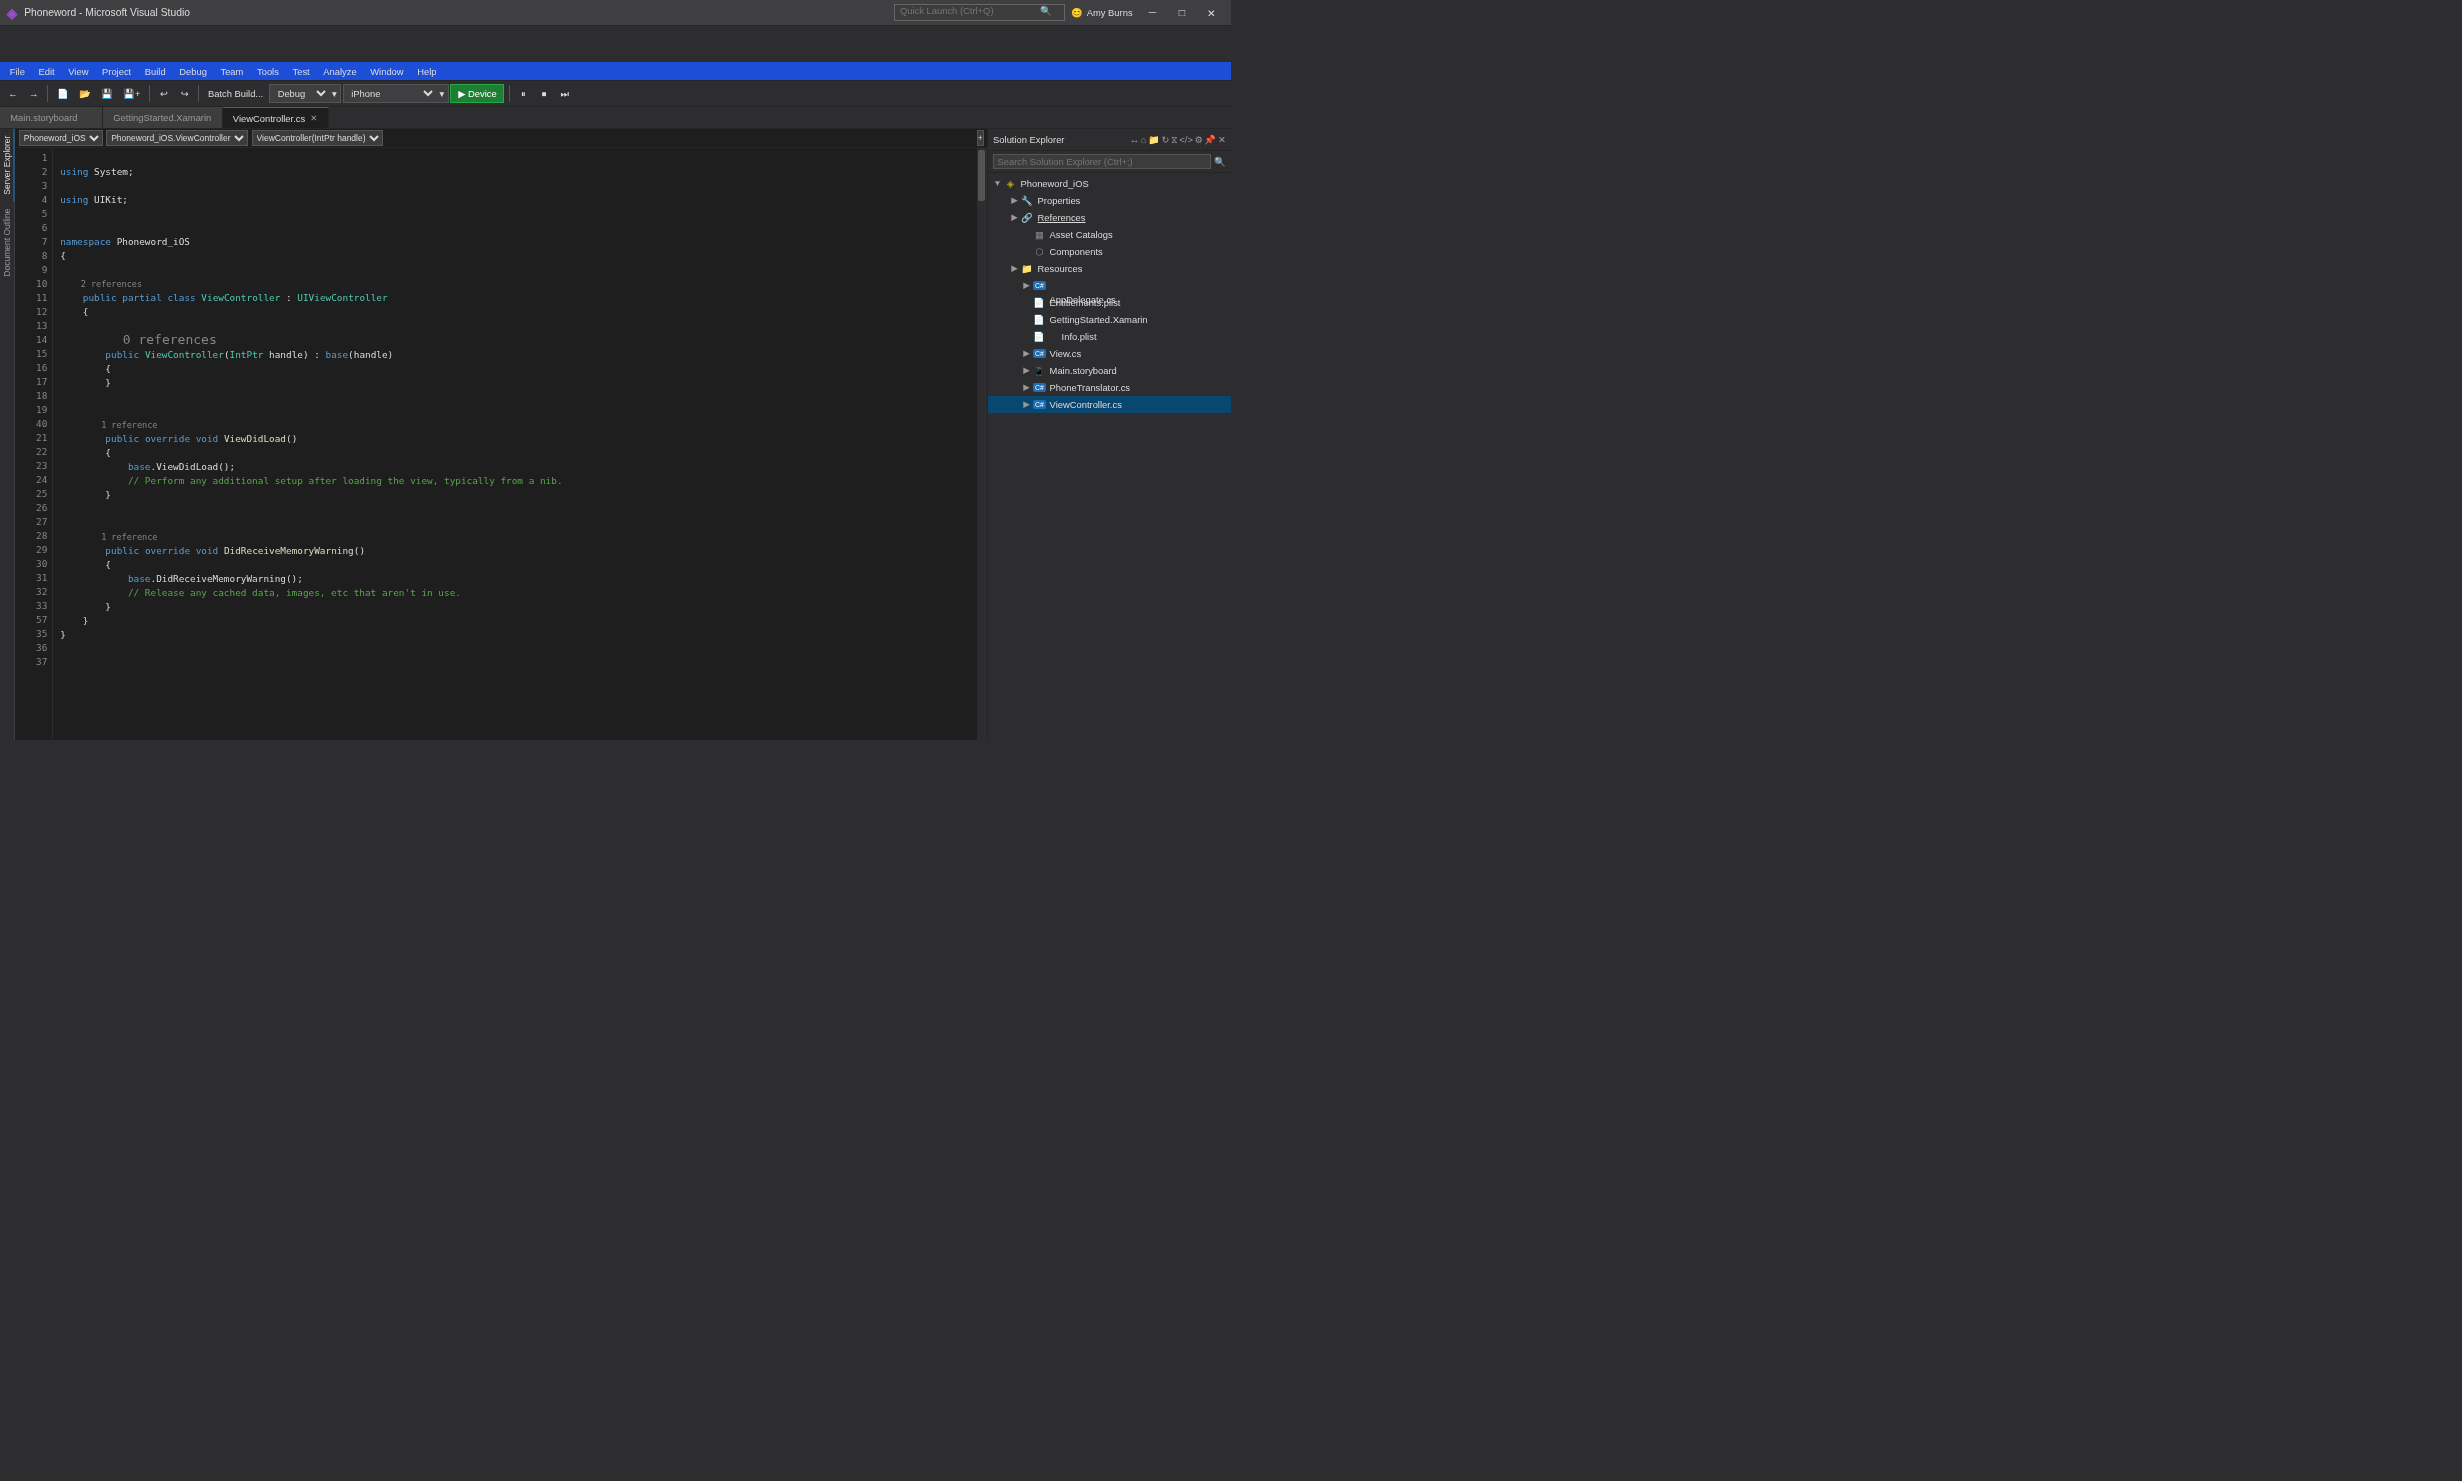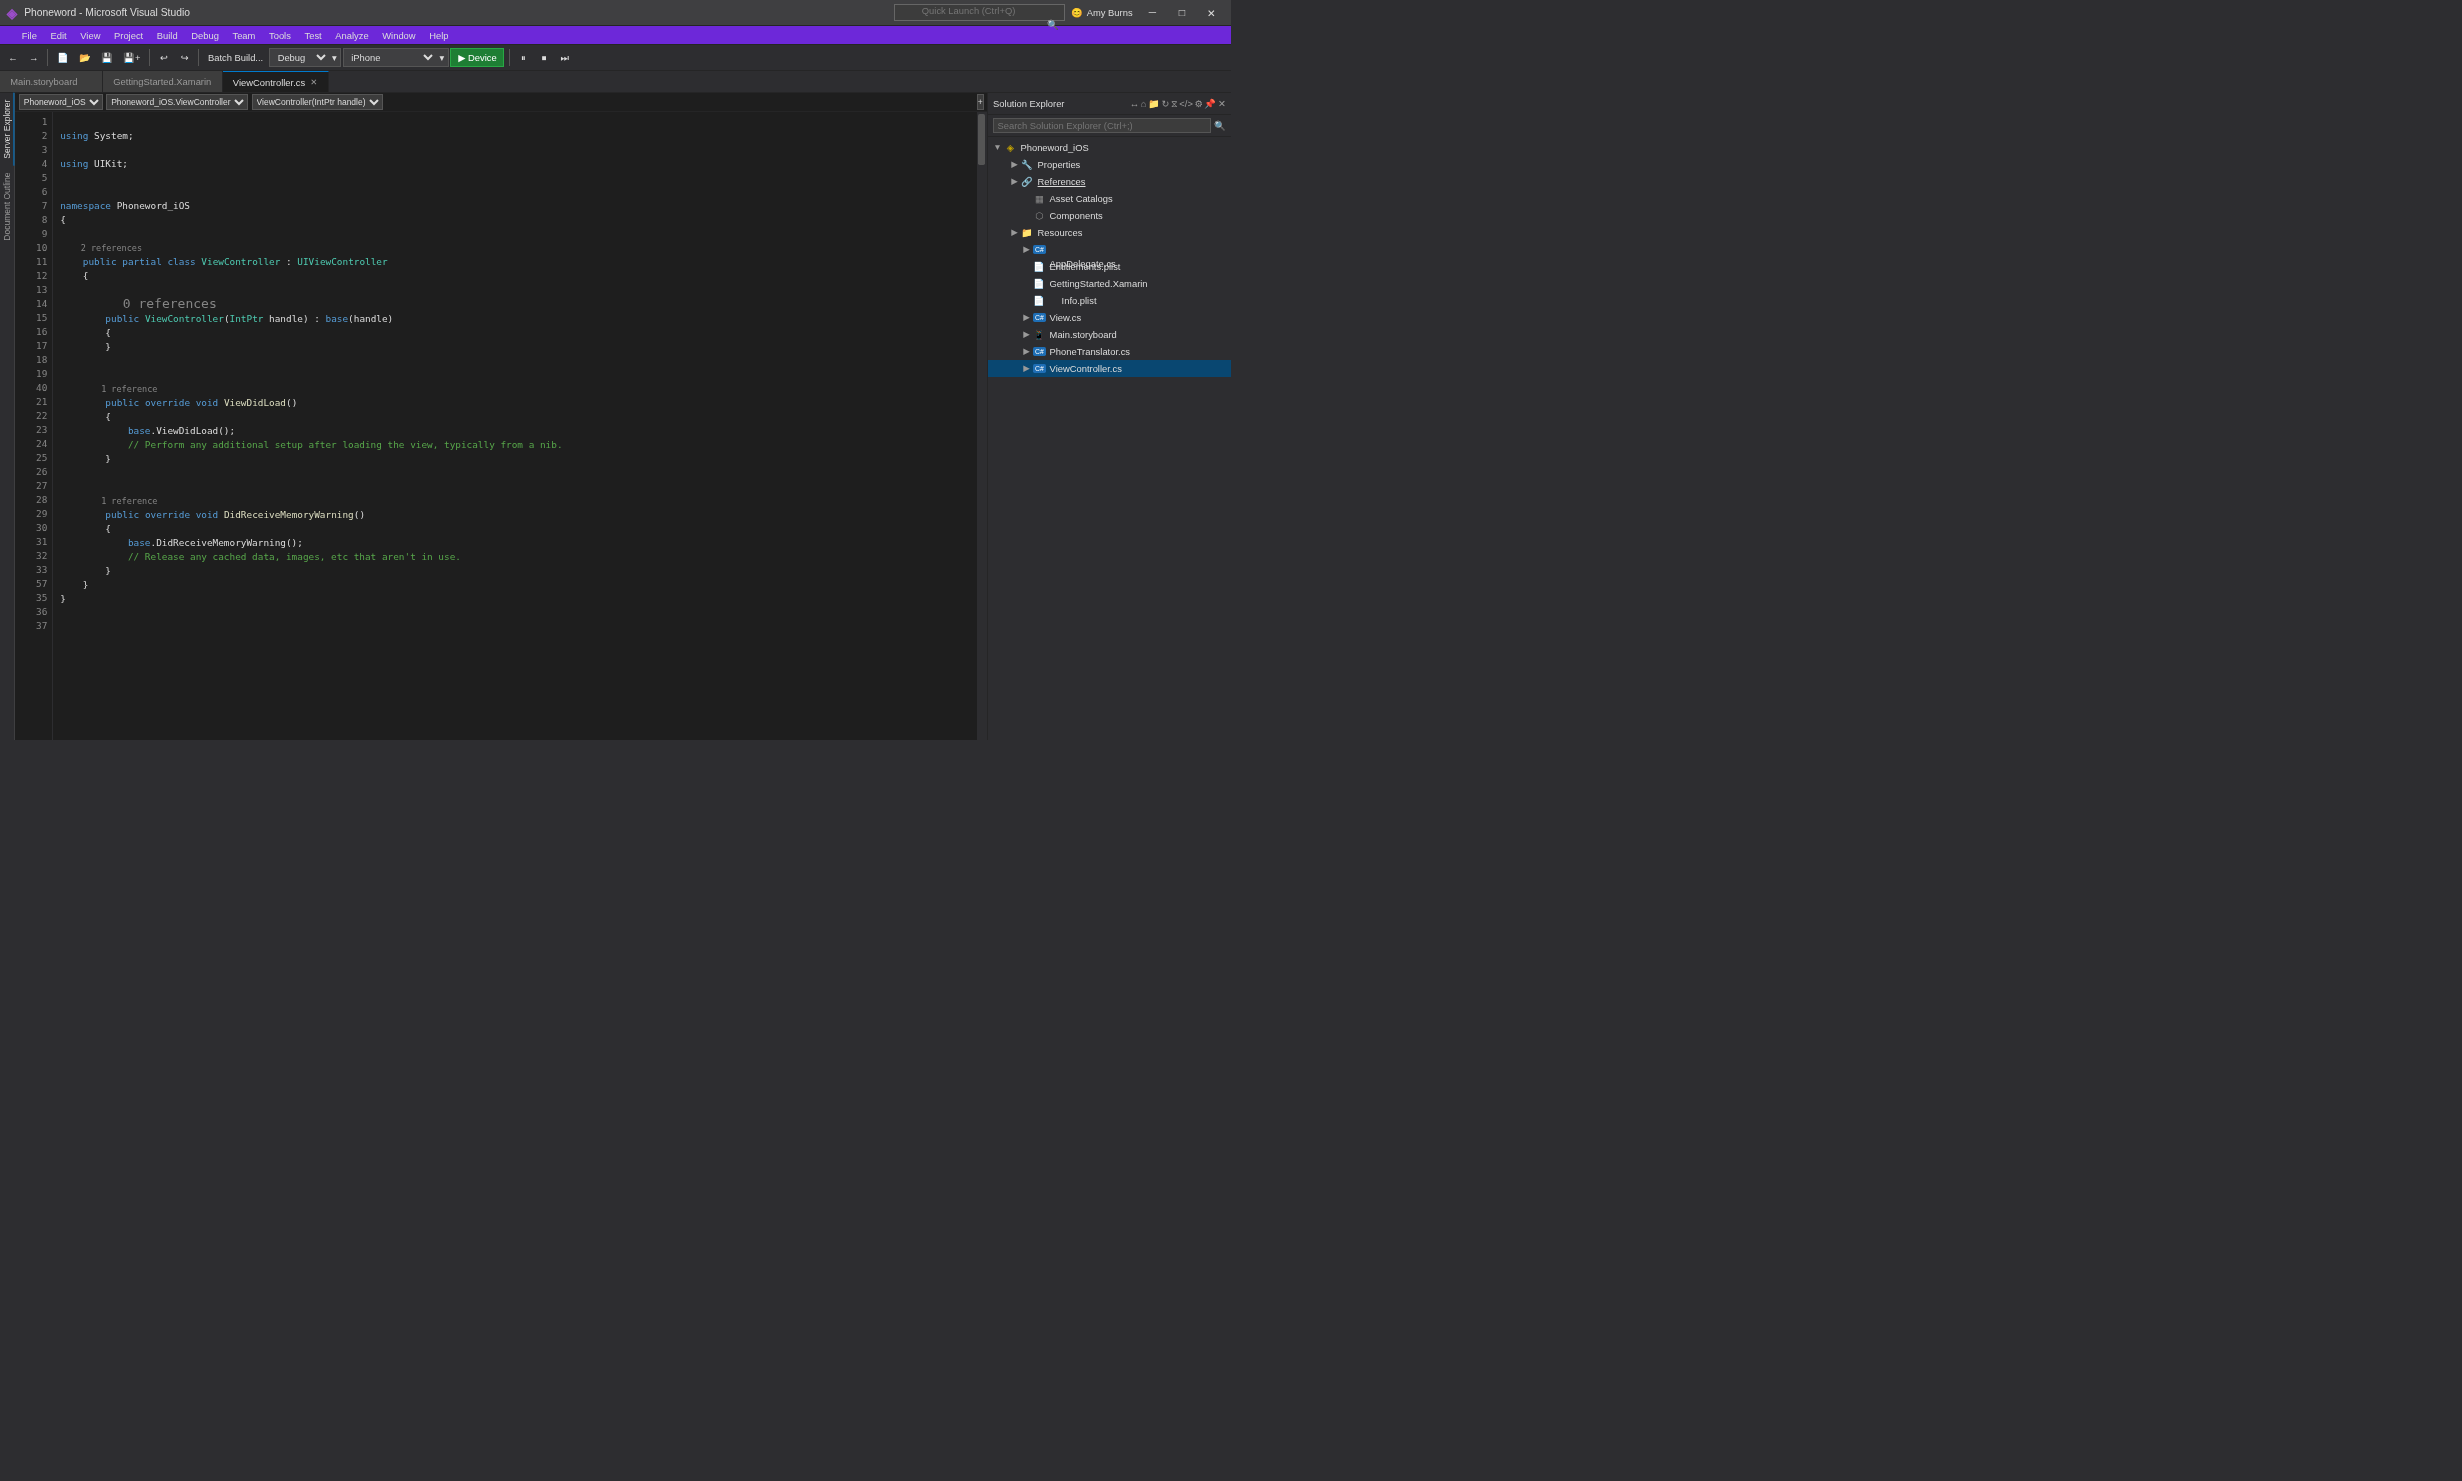--- a/index.html
+++ b/index.html
@@ -4,26 +4,26 @@
   <style>
     * { margin: 0; padding: 0; box-sizing: border-box; }
     body { font-family: 'Segoe UI', sans-serif; font-size: 9.4px; background: #2d2d30; color: #dcdcdc; width: 1231px; height: 740px; overflow: hidden; }
 
     
     #title-bar { height: 26px; background: #3f3f41; display: flex; align-items: center; padding: 0 6.8px; gap: 6.8px; border-bottom: 0.9px solid #252526; }
     #title-bar .vs-logo { color: #9b4dca; font-size: 13.7px; font-weight: bold; }
     #title-bar .title-text { color: #dcdcdc; font-size: 10.3px; flex: 1; }
     #title-bar .window-controls { display: flex; gap: 3.4px; margin-left: auto; }
     #title-bar .win-btn { width: 26px; height: 17px; background: #3f3f41; border: none; color: #dcdcdc; cursor: pointer; font-size: 10.3px; display: flex; align-items: center; justify-content: center; }
-    #title-bar .quick-launch { display: flex; align-items: flex-end; background: #3c3c3c; border: 0.9px solid #666; height: 17px; width: 171px; padding: 0 5.1px; gap: 3.4px; flex-direction: column; }
+    #title-bar .quick-launch { display: flex; align-items: flex-start; background: #3c3c3c; border: 0.9px solid #666; height: 17px; width: 171px; padding: 0 5.1px; gap: 3.4px; }
     #title-bar .quick-launch input { background: transparent; border: none; color: #dcdcdc; font-size: 9.4px; width: 137px; outline: none; }
     #title-bar .user-info { color: #dcdcdc; font-size: 9.4px; display: flex; align-items: center; gap: 3.4px; }
 
     
-    #menu-bar { height: 19px; background: #6d28d9; display: flex; align-items: center; padding: 0 15px; border-bottom: 0.9px solid #252526; }
+    #menu-bar { height: 19px; background: #1d4ed8; display: flex; align-items: center; padding: 0 3px; border-bottom: 0.9px solid #252526; margin-top: 36px; }
     #menu-bar .menu-item { padding: 1.7px 6.8px; color: #dcdcdc; cursor: pointer; font-size: 9.4px; }
 
     
     #toolbar { height: 26px; background: #2d2d30; display: flex; align-items: center; padding: 0 3.4px; gap: 1.7px; border-bottom: 0.9px solid #252526; }
     #toolbar .tb-sep { width: 0.9px; height: 17px; background: #555; margin: 0 2.6px; }
     #toolbar .tb-btn { height: 19px; padding: 0 3.4px; background: transparent; border: 0.9px solid transparent; color: #dcdcdc; cursor: pointer; font-size: 9.4px; display: flex; align-items: center; justify-content: center; min-width: 19px; }
     #toolbar .tb-dropdown { height: 19px; padding: 0 3.4px; background: #3f3f41; border: 0.9px solid #555; color: #dcdcdc; font-size: 9.4px; display: flex; align-items: center; gap: 3.4px; cursor: pointer; }
     #toolbar .tb-dropdown select { background: transparent; border: none; color: #dcdcdc; font-size: 9.4px; outline: none; cursor: pointer; }
     #toolbar .play-btn { background: #1e7e34; border: 0.9px solid #28a745; color: white; padding: 1.7px 6.8px; height: 19px; font-size: 9.4px; cursor: pointer; display: flex; align-items: center; gap: 3.4px; }
 

